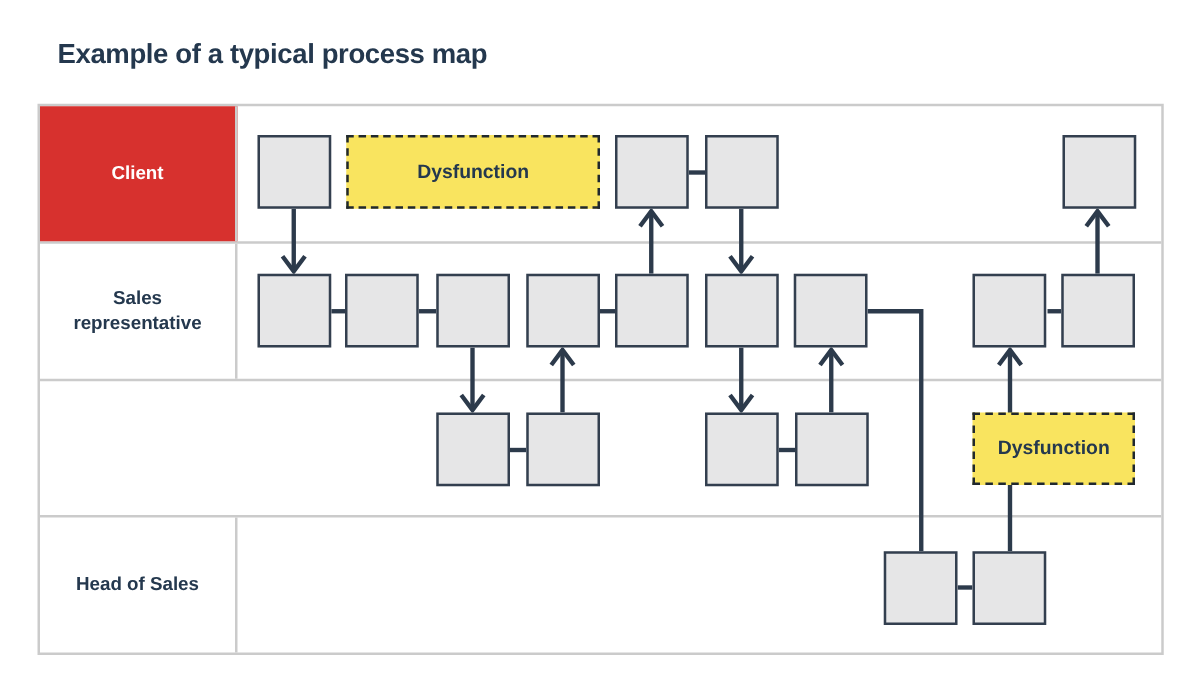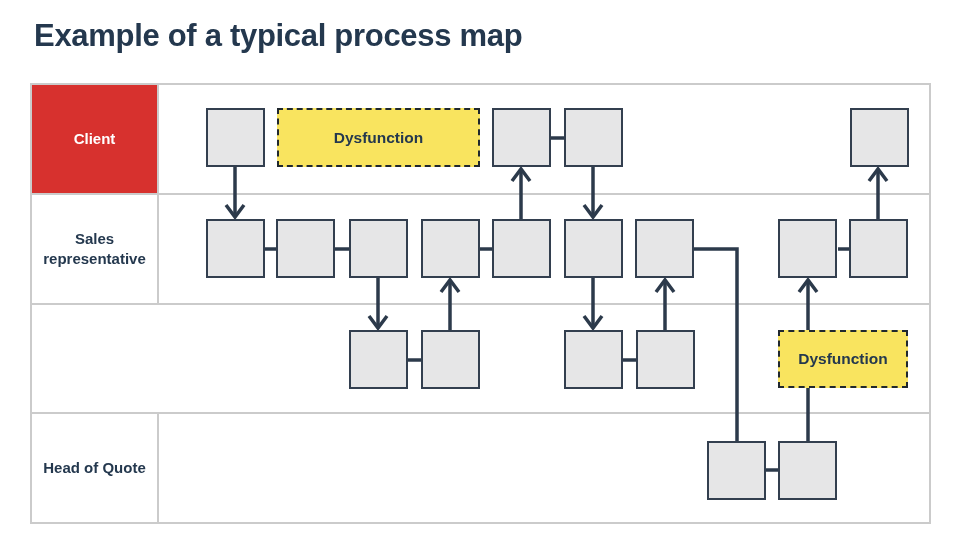--- a/index.html
+++ b/index.html
@@ -1,33 +1,33 @@
 <!DOCTYPE html>
 <html style="--navy: #24384e; --red: #d7312e; --yellow: #f9e45f; --boxfill: #e6e6e7; --boxborder: #333f4f; --connector: #2c3a4b; --grid: #cbcbcb;"><head>
 <meta charset="utf-8">
 <style>
   html,body{margin:0;padding:0;background:#ffffff;}
   #canvas{
     position:relative;width:960px;height:540px;overflow:hidden;background:#ffffff;
     font-family:"Liberation Sans", sans-serif;
   }
   .title{
-    position:absolute;left:30px;top:14px;margin:4px;
-    font-size:31px;font-weight:800;letter-spacing:-0.3px;
+    position:absolute;left:30px;top:14px;margin:16px;
+    font-size:22px;font-weight:800;letter-spacing:-0.3px;
     color:var(--navy);
   }
   .grid{
     position:absolute;left:30px;top:83px;width:901px;height:441px;
     box-sizing:border-box;border:2px solid var(--grid);
     display:flex;flex-direction:column;
   }
   .lane{flex:1;display:flex;border-bottom:2px solid var(--grid);}
   .lane:last-child{border-bottom:none;}
   .lane-label{
-    width:127px;box-sizing:border-box;border-right:2px solid var(--grid);
+    width:158px;box-sizing:border-box;border-right:2px solid var(--grid);
     display:flex;align-items:center;justify-content:center;text-align:center;
     font-size:15px;font-weight:700;line-height:1.3;color:var(--navy);
     padding:16px 10px;
   }
   .lane-label.highlight{background:var(--red);color:#ffffff;}
   .lane-content{flex:1;}
   #edge-layer{position:absolute;left:0;top:0;pointer-events:none;}
   #edge-layer polyline{fill:none;stroke:var(--connector);stroke-width:3.5;}
   .node{
     position:absolute;box-sizing:border-box;
@@ -51,21 +51,21 @@
       <div class="lane-content"></div>
     </div>
     <div class="lane">
       <div class="lane-label">Sales representative</div>
       <div class="lane-content"></div>
     </div>
     <div class="lane">
       <div class="lane-content"></div>
     </div>
     <div class="lane">
-      <div class="lane-label">Head of Quote</div>
+      <div class="lane-label">Head of Sales</div>
       <div class="lane-content"></div>
     </div>
   </div>
 
   <svg id="edge-layer" width="960" height="540">
       <polyline points="235,167 235,217"></polyline>
       <polyline points="226,205 235,217 244,205"></polyline>
       <polyline points="265,249 277,249"></polyline>
       <polyline points="335,249 349,249"></polyline>
       <polyline points="378,278 378,328"></polyline>

